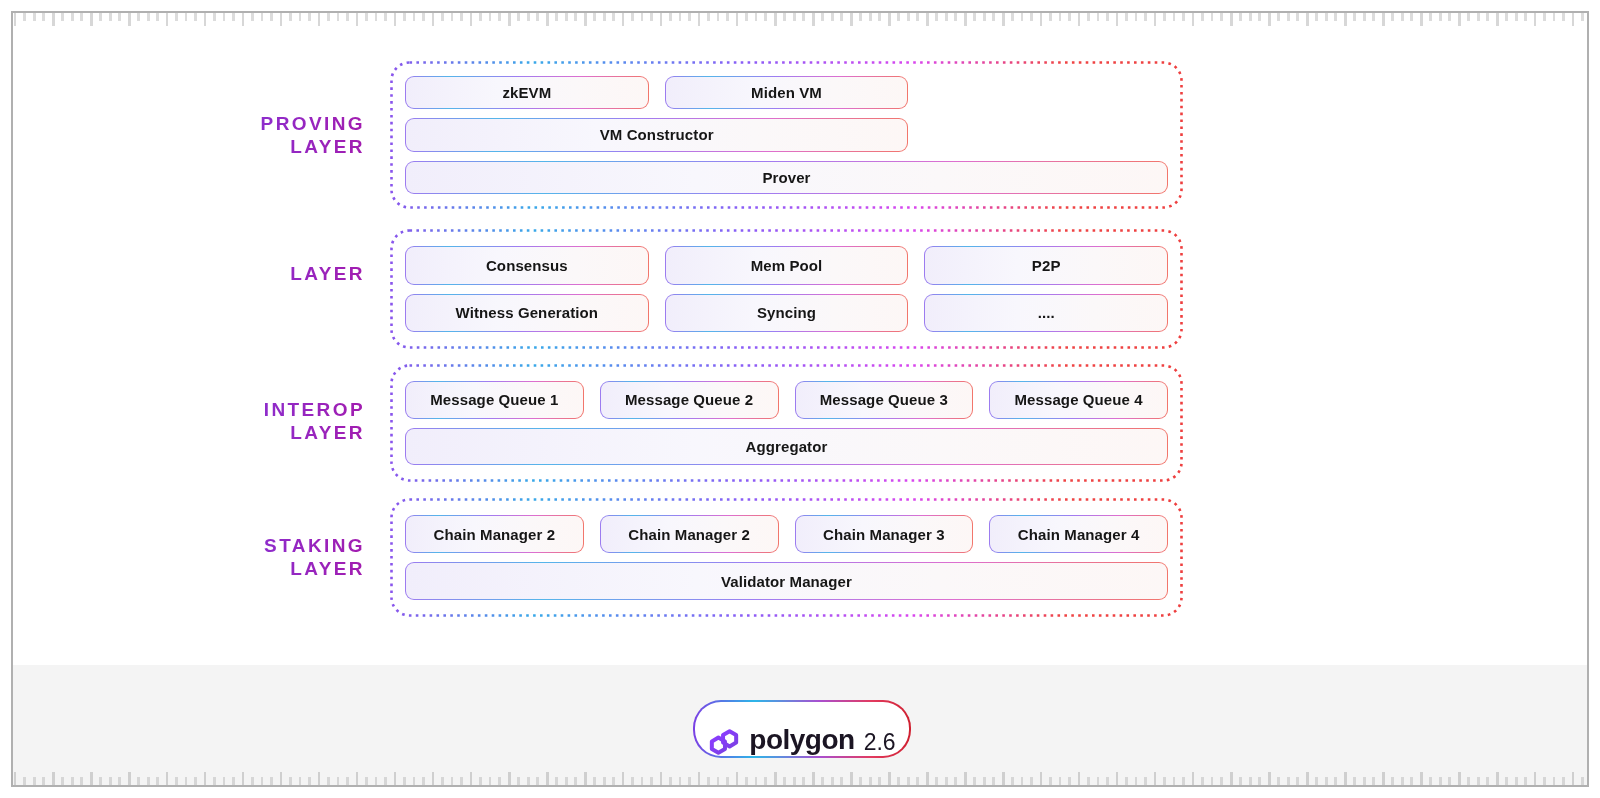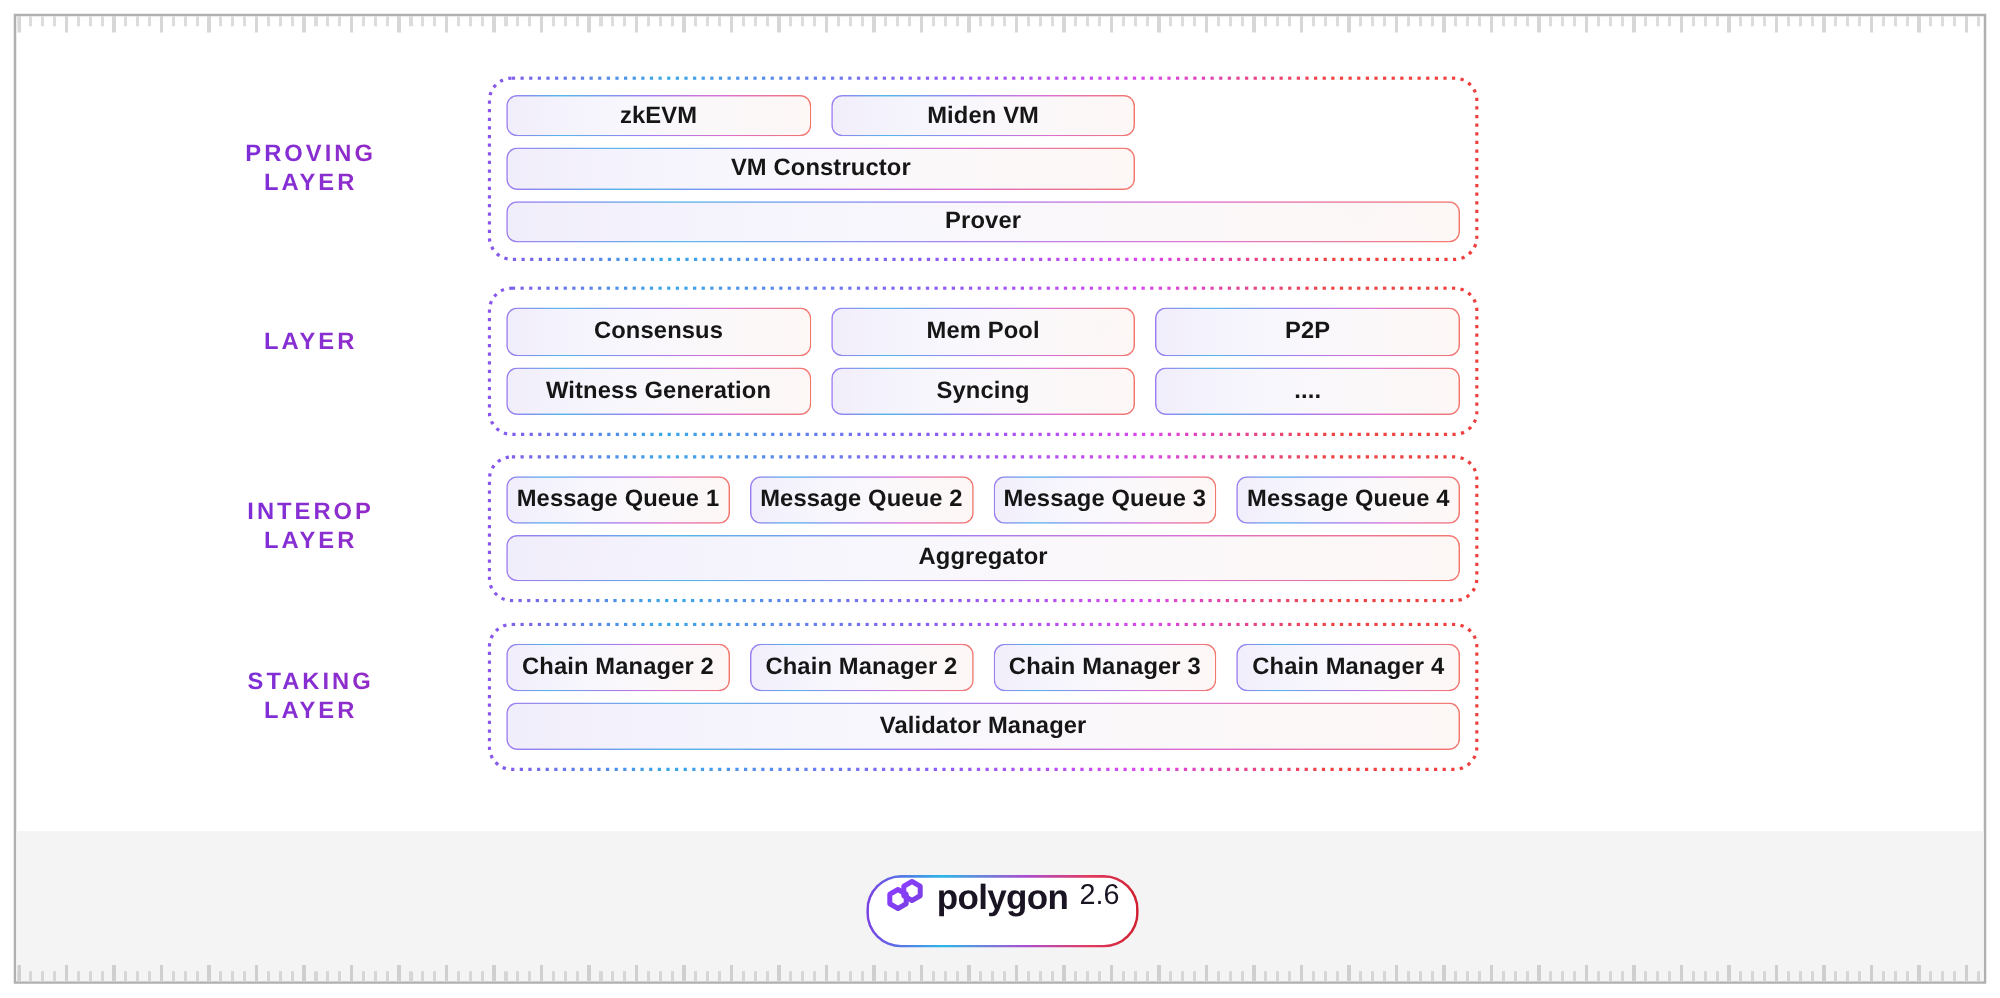--- a/index.html
+++ b/index.html
@@ -25,21 +25,21 @@
     bottom:13px;
     background-image:
       repeating-linear-gradient(90deg,#cfcfcf 0 2.5px,transparent 2.5px 38px),
       repeating-linear-gradient(90deg,#d6d6d6 0 2.5px,transparent 2.5px 9.5px);
     background-size:100% 13px,100% 8px;
     background-position:0 100%,0 100%;
     background-repeat:no-repeat,no-repeat;
   }
   
   .layer-label{
-    position:absolute;left:116px;width:265px;text-align:center;
+    position:absolute;left:100px;width:265px;text-align:right;
     font-size:19px;font-weight:700;letter-spacing:2.4px;line-height:23px;
     background:linear-gradient(90deg,#6d2be0 0%,#8b2fd0 55%,#a21caf 100%);
     -webkit-background-clip:text;background-clip:text;color:transparent;
   }
   
   .layer-box{position:absolute;left:390px;width:793px;}
   .layer-box svg.dots{position:absolute;inset:0;width:100%;height:100%;pointer-events:none;}
   svg.dots rect{
     x:1.5px;y:1.5px;width:calc(100% - 3px);height:calc(100% - 3px);
     rx:18px;fill:none;stroke:url(#rainbow);stroke-width:2.6px;stroke-dasharray:2.6 4.3;
@@ -49,34 +49,34 @@
   .g-proving{grid-template-columns:repeat(3,1fr);grid-template-rows:repeat(3,1fr);}
   .g-three{grid-template-columns:repeat(3,1fr);grid-template-rows:repeat(2,1fr);padding:17px 15px;}
   .g-four{grid-template-columns:repeat(4,1fr);grid-template-rows:repeat(2,1fr);padding:17px 15px;}
   
   .cbox{
     border:1.5px solid transparent;border-radius:9px;
     background:
       linear-gradient(90deg,#f1eefb 0%,#f8f7fd 38%,#fbf8f9 70%,#fdf7f6 100%) padding-box,
       linear-gradient(90deg,#9d7bf0 0%,#55b5ea 18%,#9f7df2 46%,#dd6fd0 72%,#f2766b 100%) border-box;
     display:flex;align-items:center;justify-content:center;
-    font-size:19px;font-weight:700;color:#161616;letter-spacing:.1px;
+    font-size:15px;font-weight:700;color:#161616;letter-spacing:.1px;
   }
   .span2c{grid-column:1 / span 2;text-align:center;}
   .span3c{grid-column:1 / span 3;}
   .span4c{grid-column:1 / span 4;}
   .tall{grid-column:3;grid-row:1 / span 2;border-radius:11px;}
   
   .pill{
     position:absolute;left:693px;top:700px;width:214px;height:54px;border-radius:28px;
     border:2px solid transparent;
     background:
       linear-gradient(#ffffff,#ffffff) padding-box,
       linear-gradient(90deg,#7b3fe4 0%,#2cb6e8 28%,#a94fd0 58%,#e23a5f 82%,#cf1f2f 100%) border-box;
-    display:flex;align-items:flex-start;justify-content:center;gap:9px;
+    display:flex;align-items:flex-end;justify-content:center;gap:9px;
   }
   .brand{font-size:28px;font-weight:700;color:#1b1523;letter-spacing:-0.5px;}
   .version{font-size:23px;font-weight:400;color:#1b1523;}
   .logo-svg{width:32px;height:28px;display:block;}
 </style>
 </head>
 <body>
 
 <svg width="0" height="0" style="position:absolute" aria-hidden="true">
   <defs>

